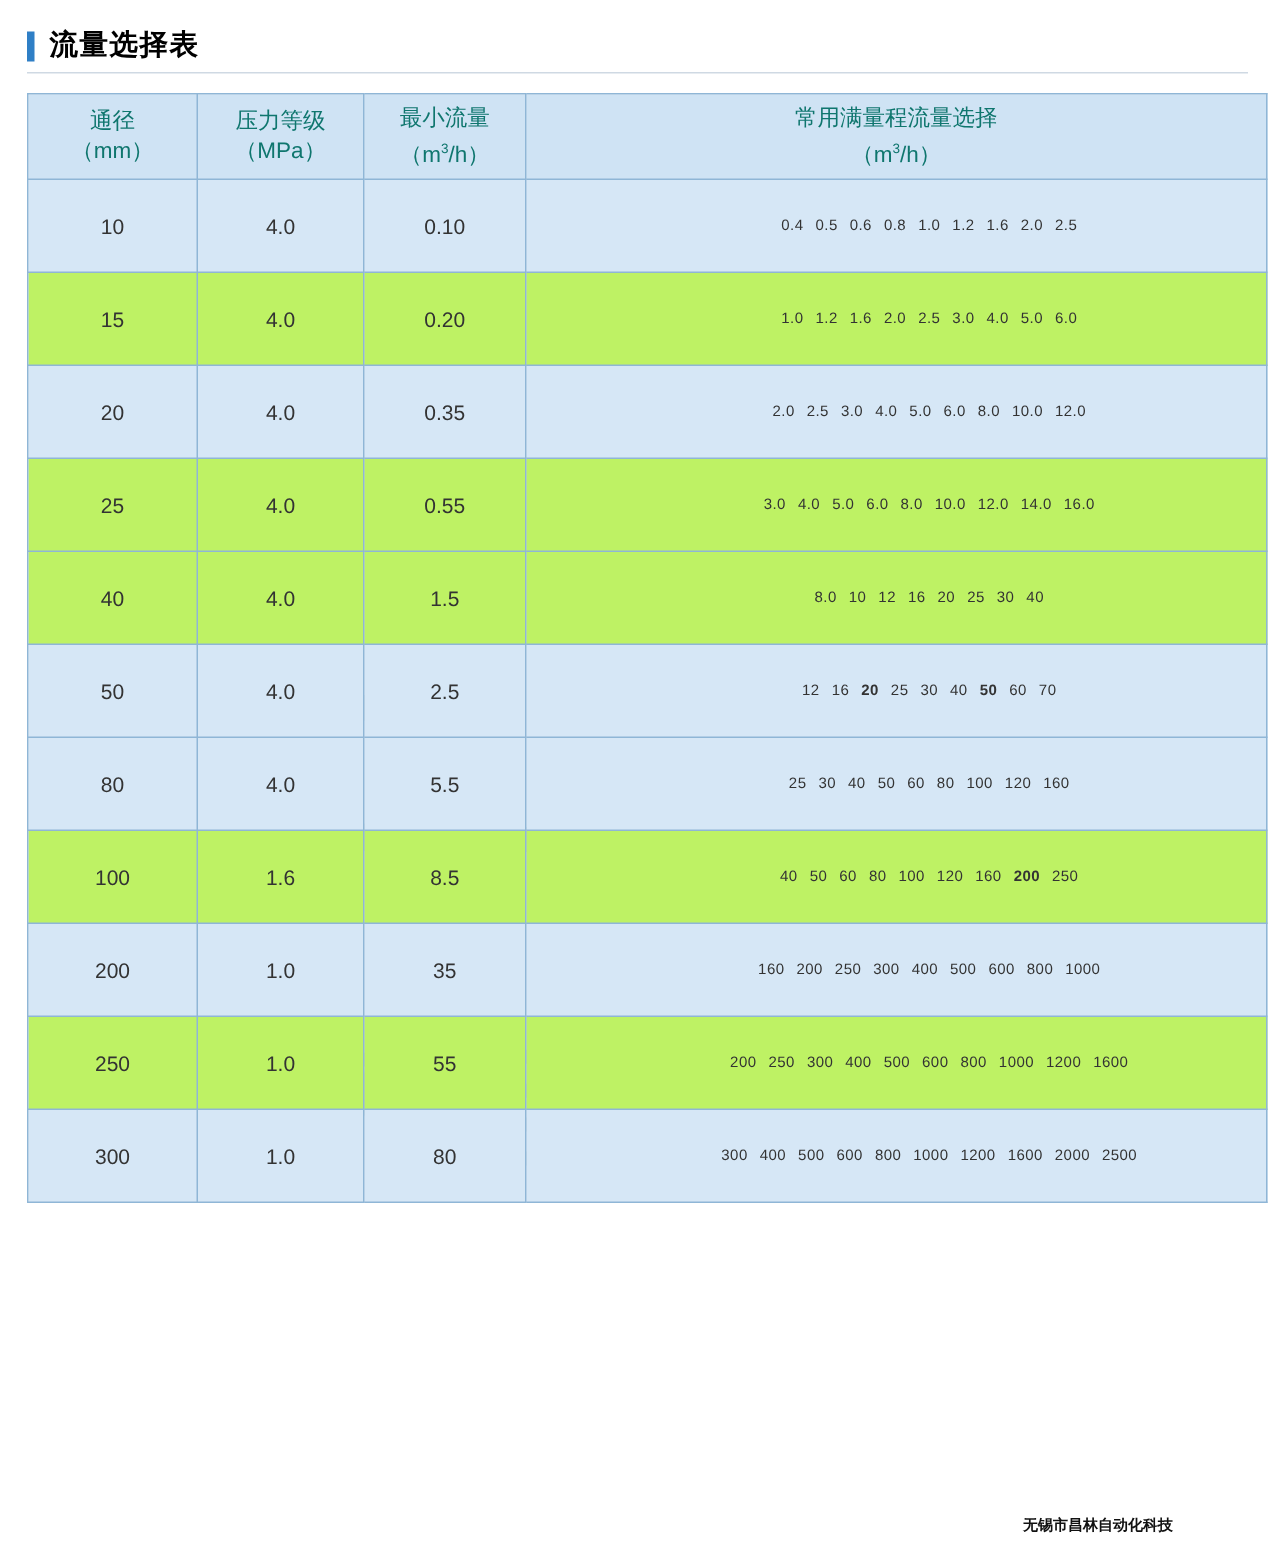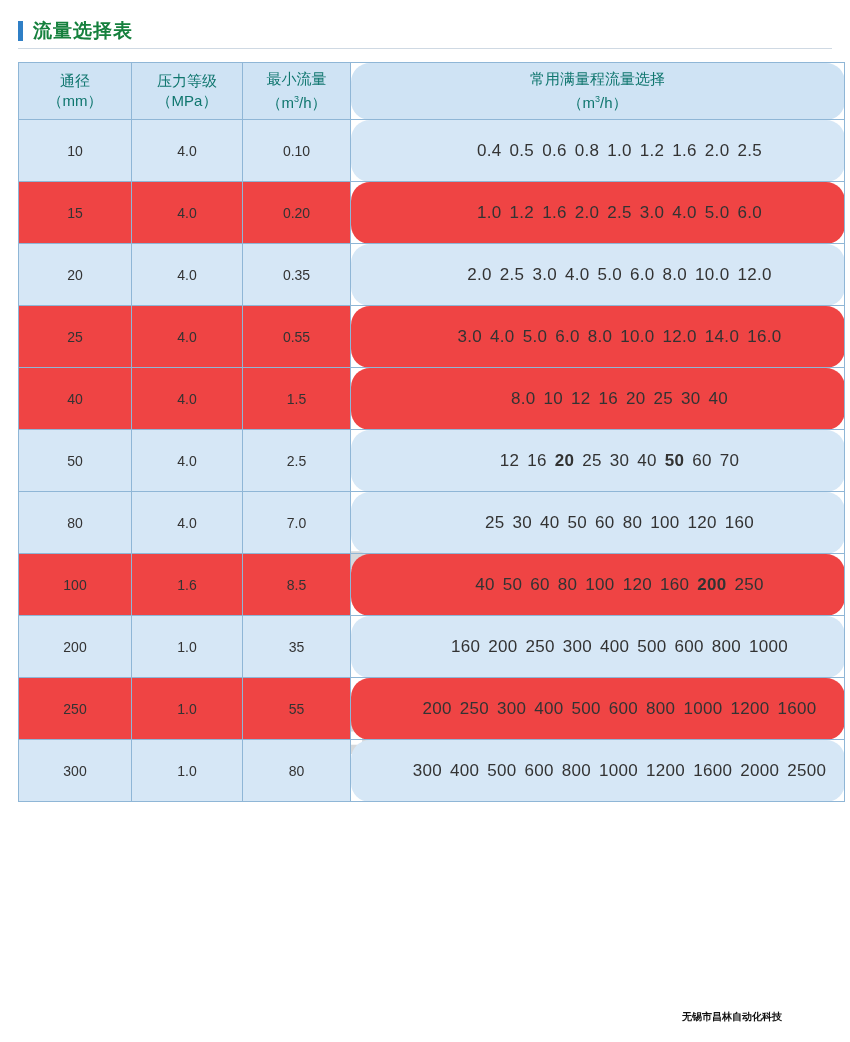--- a/index.html
+++ b/index.html
@@ -30,21 +30,21 @@
     width: 5px;
     height: 20px;
     background: #2f7fc6;
   }
   .title-text {
     position: absolute;
     left: 33px;
     top: 0px;
     font-size: 19px;
     font-weight: bold;
-    color: #15803d;
+    color: #000000;
     letter-spacing: 1px;
     line-height: 26px;
   }
   .title-rule {
     position: absolute;
     left: 18px;
     top: 30px;
     width: 814px;
     height: 1px;
     background: #cfd9e3;
@@ -107,27 +107,27 @@
     font-size: 15px;
     line-height: 20px;
     color: #0f766e;
   }
   table.flow td {
     height: 59px;
   }
   .col-d  { width: 110px; }
   .col-p  { width: 108px; }
   .col-m  { width: 105px; }
-  .col-r  { width: 491px; border-radius: 19px; }
+  .col-r  { width: 491px; }
 
   tr.odd td { background: #d6e7f6; }
-  tr.even td { background: #ef4444; }
+  tr.even td { background: #bef264; }
 
   .ranges {
-    font-size: 17px;
+    font-size: 10px;
     color: #333333;
     letter-spacing: 0.3px;
     white-space: nowrap;
     margin-left: 44px;
   }
   .ranges span { margin: 0 4px; }
   .ranges span.b { font-weight: bold; }
 
   sup { font-size: 9px; }
 
@@ -224,21 +224,21 @@
           <td class="col-d">50</td>
           <td class="col-p">4.0</td>
           <td class="col-m">2.5</td>
           <td class="col-r">
             <div class="ranges"><span>12</span><span>16</span><span class="b">20</span><span>25</span><span>30</span><span>40</span><span class="b">50</span><span>60</span><span>70</span></div>
           </td>
         </tr>
         <tr class="odd">
           <td class="col-d">80</td>
           <td class="col-p">4.0</td>
-          <td class="col-m">7.0</td>
+          <td class="col-m">5.5</td>
           <td class="col-r">
             <div class="ranges"><span>25</span><span>30</span><span>40</span><span>50</span><span>60</span><span>80</span><span>100</span><span>120</span><span>160</span></div>
           </td>
         </tr>
         <tr class="even">
           <td class="col-d">100</td>
           <td class="col-p">1.6</td>
           <td class="col-m">8.5</td>
           <td class="col-r">
             <div class="ranges"><span>40</span><span>50</span><span>60</span><span>80</span><span>100</span><span>120</span><span>160</span><span class="b">200</span><span>250</span></div>

